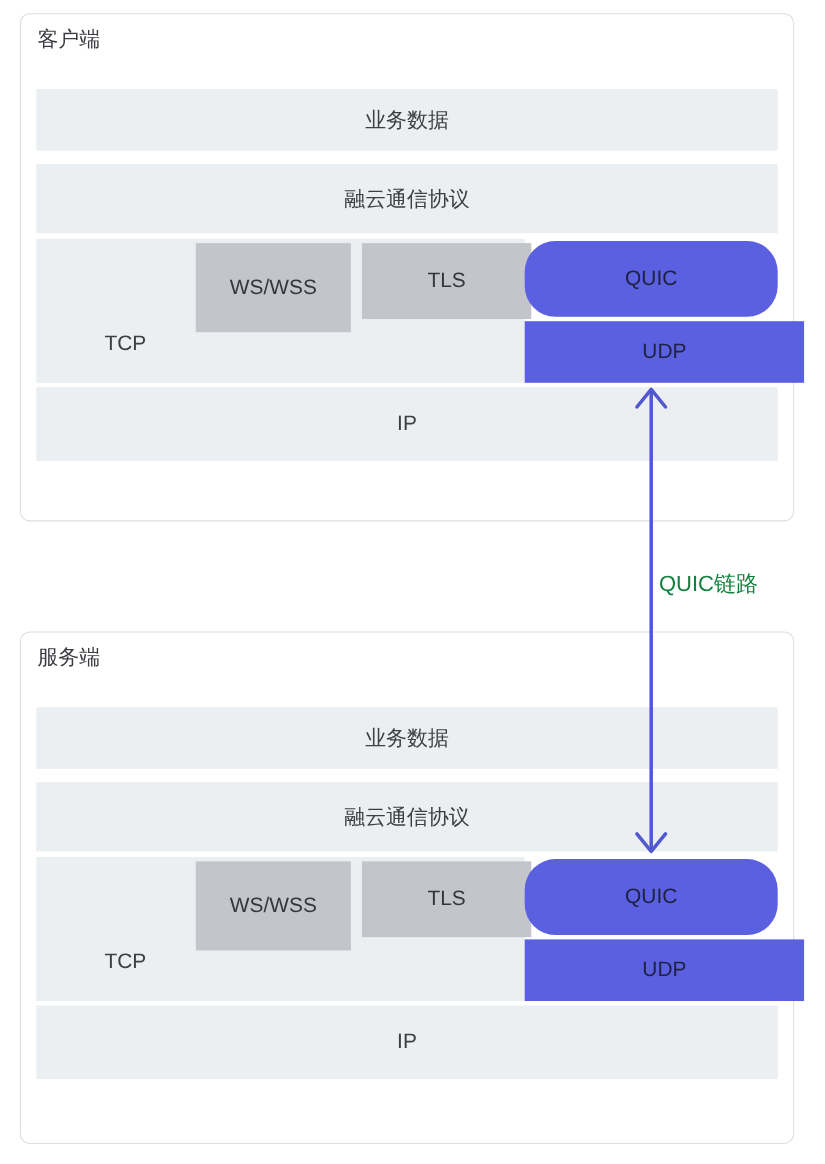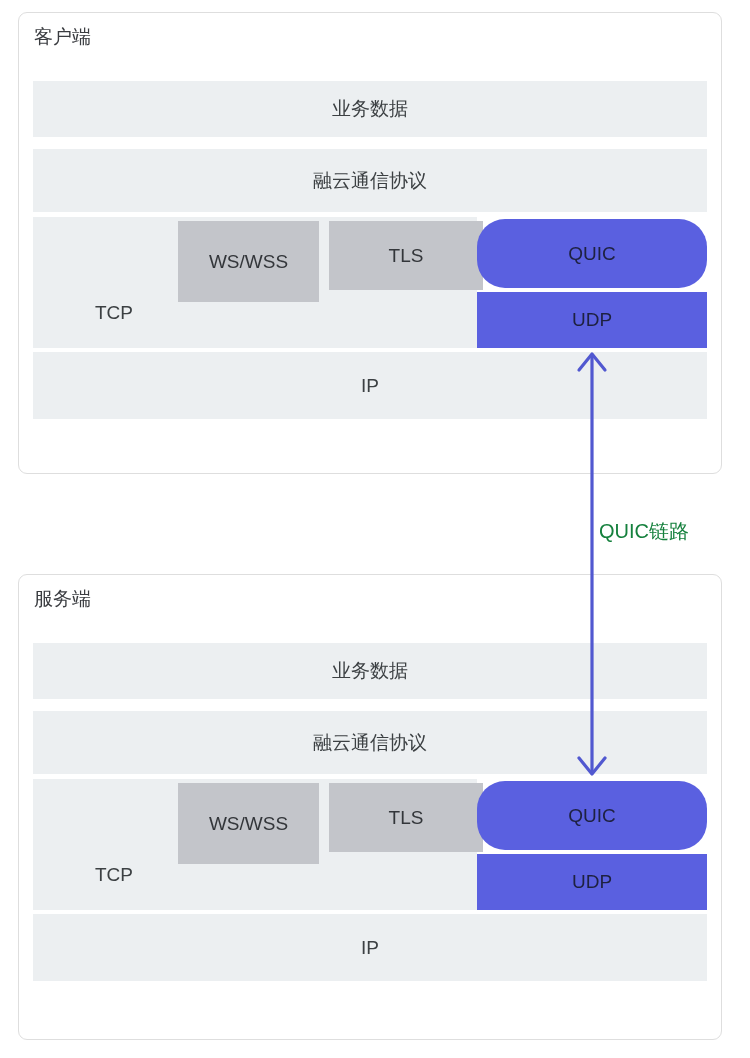--- a/index.html
+++ b/index.html
@@ -102,21 +102,21 @@
     background: #c3c5ca;
     color: #33363a;
   }
   .sub-box--blue {
     background: #5a60e0;
     color: #1e2140;
   }
   .box-wswss { left: 145px; top: 4px;  width: 141px; height: 81px; }  
   .box-tls   { left: 296px; top: 4px;  width: 154px; height: 69px; }  
   .box-quic  { left: 444px; top: 2px;  width: 230px; height: 69px; border-radius: 28px; }  
-  .box-udp   { left: 444px; top: 75px; width: 230px; height: 56px; }  
+  .box-udp   { left: 444px; top: 75px; width: 254px; height: 56px; }  
 
   
   .link-arrow {
     position: absolute;
     left: 568px;
     top: 348px;
     width: 50px;
     height: 432px;              
     pointer-events: none;
   }

